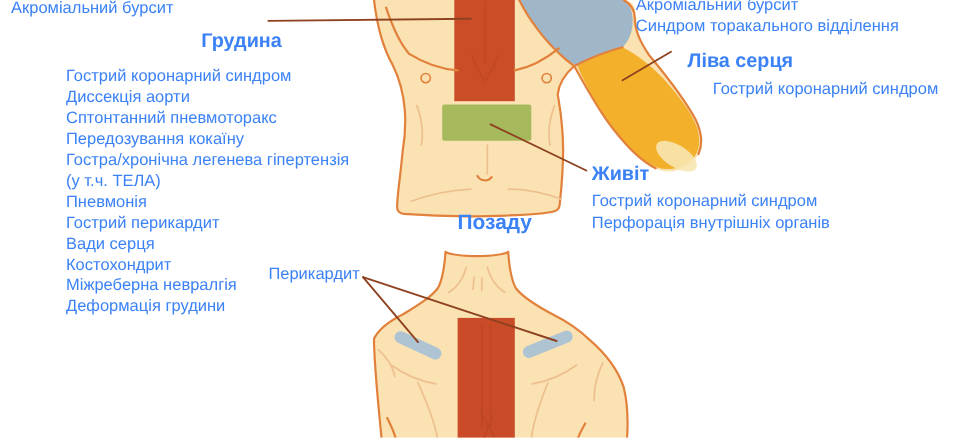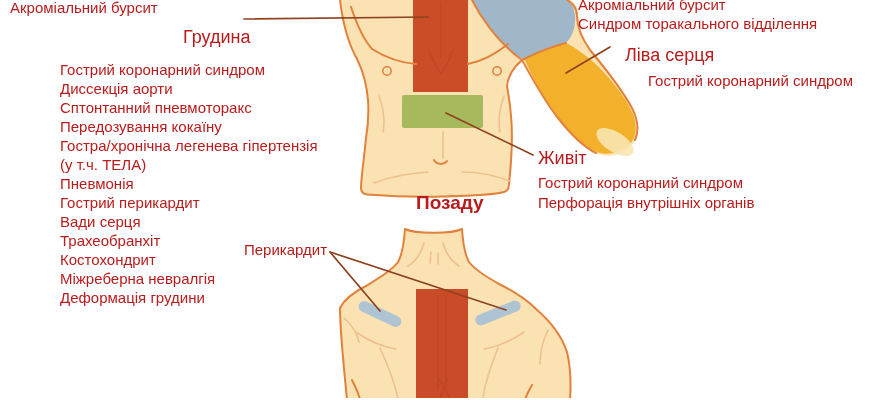--- a/index.html
+++ b/index.html
@@ -1,22 +1,22 @@
 <!DOCTYPE html>
 <html><head>
 <meta charset="utf-8">
 <style>
   html,body{margin:0;padding:0;background:#ffffff;}
   #canvas{
     position:relative;width:870px;height:398px;overflow:hidden;background:#ffffff;
-    font-family:"Liberation Sans","DejaVu Sans",sans-serif;color:#b91c1c;
+    font-family:"Liberation Sans","DejaVu Sans",sans-serif;color:#3b82f6;
   }
   #art{position:absolute;left:0;top:0;}
   .label{position:absolute;font-size:15px;line-height:19px;white-space:nowrap;}
-  .heading{position:absolute;font-size:18px;font-weight:400;line-height:20px;white-space:nowrap;}
+  .heading{position:absolute;font-size:18px;font-weight:700;line-height:20px;white-space:nowrap;}
   .heading-lg{position:absolute;font-size:19px;font-weight:700;line-height:21px;white-space:nowrap;}
   .chest-list{position:absolute;left:60px;top:60px;font-size:15px;line-height:19px;}
   .chest-list .li{white-space:nowrap;}
   
   .ol{fill:none;stroke:#e2813c;stroke-width:2;stroke-linecap:round;}
   .dt{fill:none;stroke:#efc08f;stroke-width:1.6;stroke-linecap:round;}
   .rd{fill:none;stroke:#b64320;stroke-width:1.4;stroke-linecap:round;opacity:.55;}
   .ptr{fill:none;stroke-width:1.7;stroke-linecap:round;}
 </style>
 </head>
@@ -129,21 +129,20 @@
   <div class="chest-list">
     <div class="li">Гострий коронарний синдром</div>
     <div class="li">Диссекція аорти</div>
     <div class="li">Сптонтанний пневмоторакс</div>
     <div class="li">Передозування кокаїну</div>
     <div class="li">Гостра/хронічна легенева гіпертензія</div>
     <div class="li">(у т.ч. ТЕЛА)</div>
     <div class="li">Пневмонія</div>
     <div class="li">Гострий перикардит</div>
     <div class="li">Вади серця</div>
-    <div class="li">Трахеобранхіт</div>
     <div class="li">Костохондрит</div>
     <div class="li">Міжреберна невралгія</div>
     <div class="li">Деформація грудини</div>
   </div>
 
   <div class="label" style="left:578px;top:-5px">Акроміальний бурсит</div>
   <div class="label" style="left:578px;top:14px">Синдром торакального відділення</div>
 
   <div class="heading" style="left:625px;top:45px">Ліва серця</div>
   <div class="label" style="left:648px;top:71px">Гострий коронарний синдром</div>

